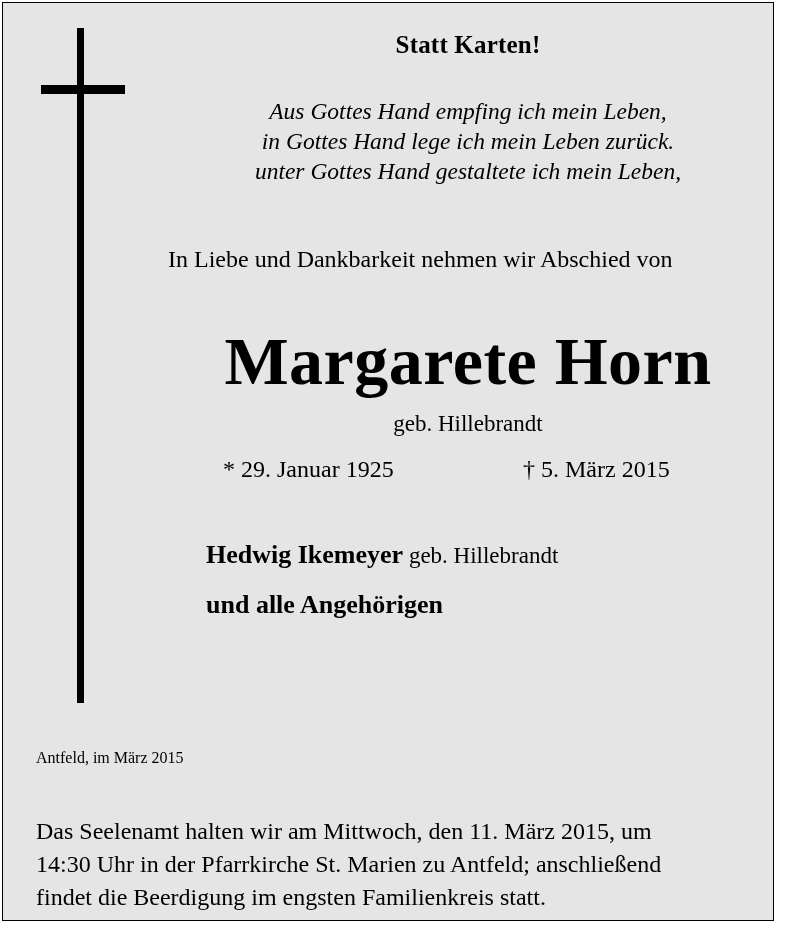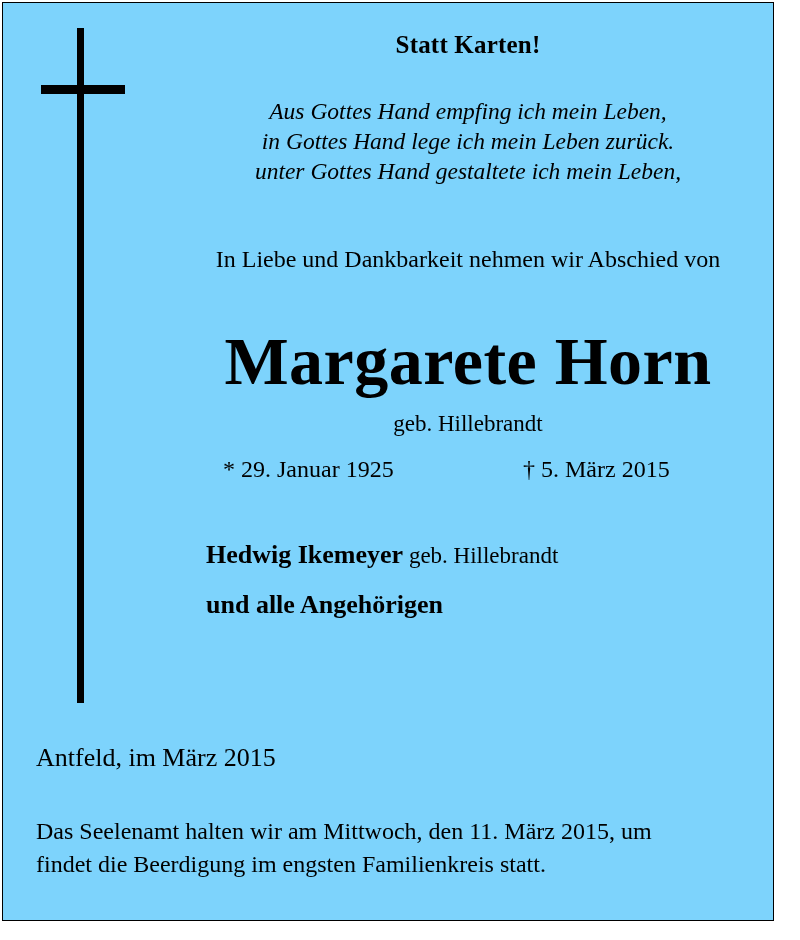--- a/index.html
+++ b/index.html
@@ -16,21 +16,21 @@
   }
 
   
   .notice {
     position: absolute;
     left: 2px;
     top: 2px;
     width: 772px;
     height: 919px;
     border: 1.5px solid #000000;
-    background: #7dd3fc;
+    background: #e5e5e5;
     box-sizing: border-box;
     overflow: hidden;
   }
 
   
   .cross-vertical {
     position: absolute;
     left: 74px;
     top: 25px;
     width: 7px;
@@ -70,21 +70,21 @@
     line-height: 30px;
   }
   .verse div { white-space: nowrap; }
 
   
   .intro {
     position: absolute;
     left: 165px;
     top: 240px;
     width: 600px;
-    text-align: center;
+    text-align: left;
     font-size: 24px;
     line-height: 33px;
   }
 
   
   .deceased-name {
     position: absolute;
     left: 150px;
     top: 327px;
     width: 630px;
@@ -147,21 +147,21 @@
     margin-top: 16px;
   }
   .mourner-name { font-weight: bold; }
   .mourner-suffix { font-weight: normal; font-size: 23px; }
 
   
   .place-line {
     position: absolute;
     left: 33px;
     top: 740px;
-    font-size: 26px;
+    font-size: 16px;
     line-height: 30px;
     white-space: nowrap;
     text-align: center;
   }
 
   
   .service-info {
     position: absolute;
     left: 33px;
     top: 812px;
@@ -210,16 +210,17 @@
 
     <div class="mourner-row">
       <span class="mourner-name">und alle Angehörigen</span><span class="mourner-suffix"></span>
     </div>
   </div>
 
   <div class="place-line">Antfeld, im März 2015</div>
 
   <div class="service-info">
     <div>Das Seelenamt halten wir am Mittwoch, den 11. März 2015, um</div>
+    <div>14:30 Uhr in der Pfarrkirche St. Marien zu Antfeld; anschließend</div>
     <div>findet die Beerdigung im engsten Familienkreis statt.</div>
   </div>
 
 </div>
 
 </body></html>

